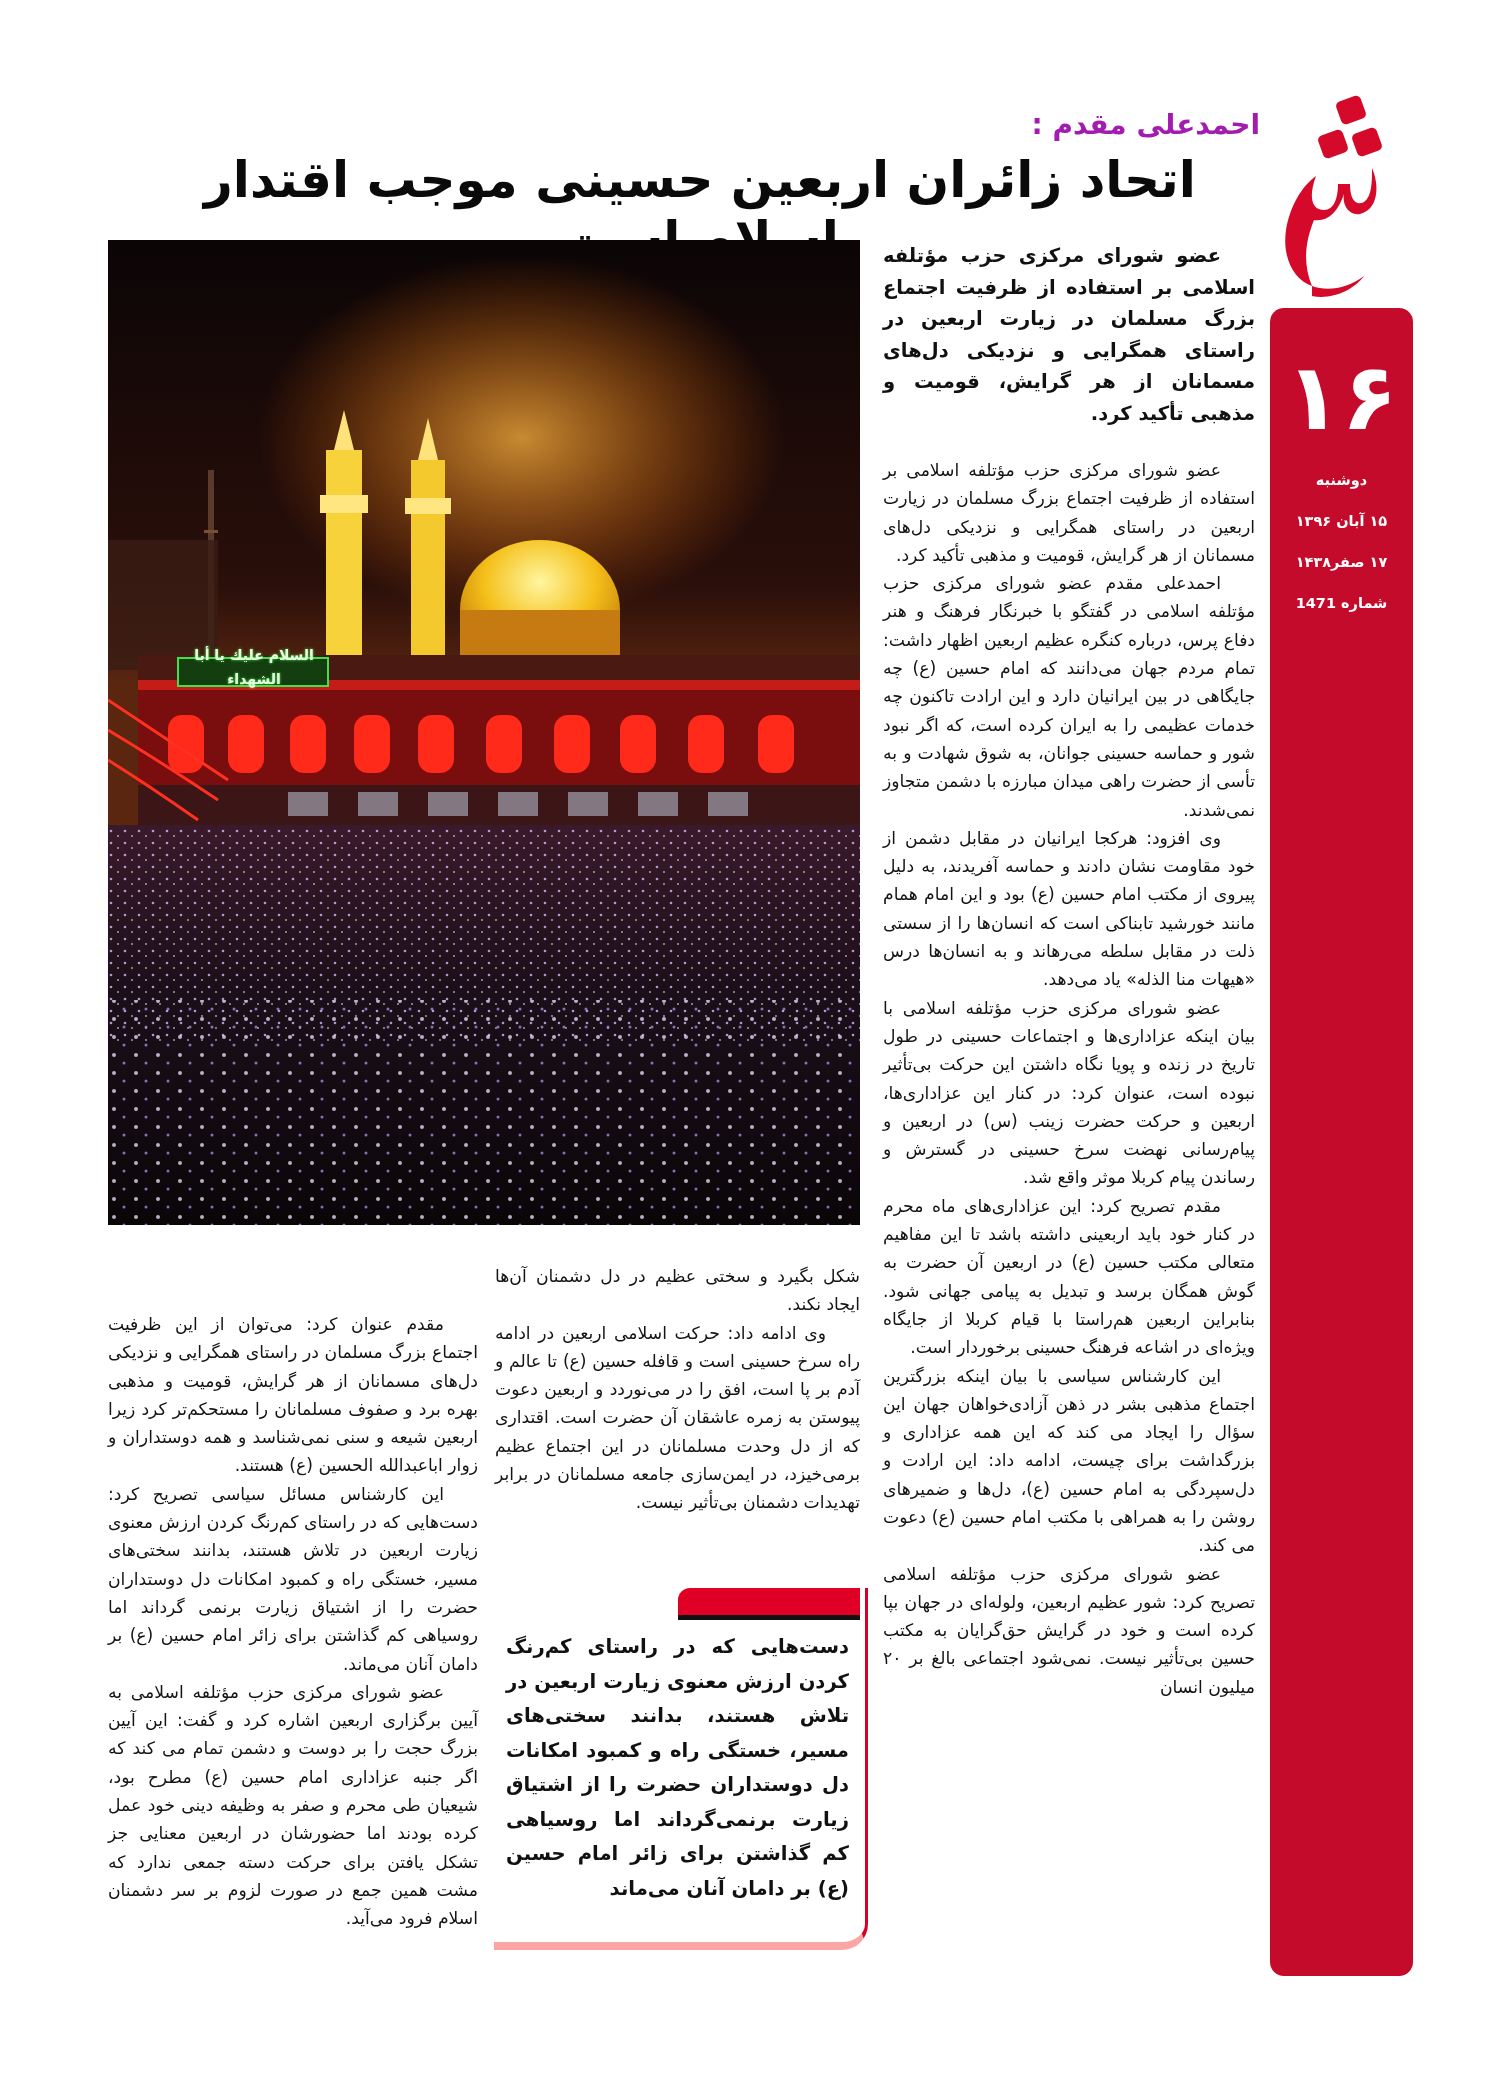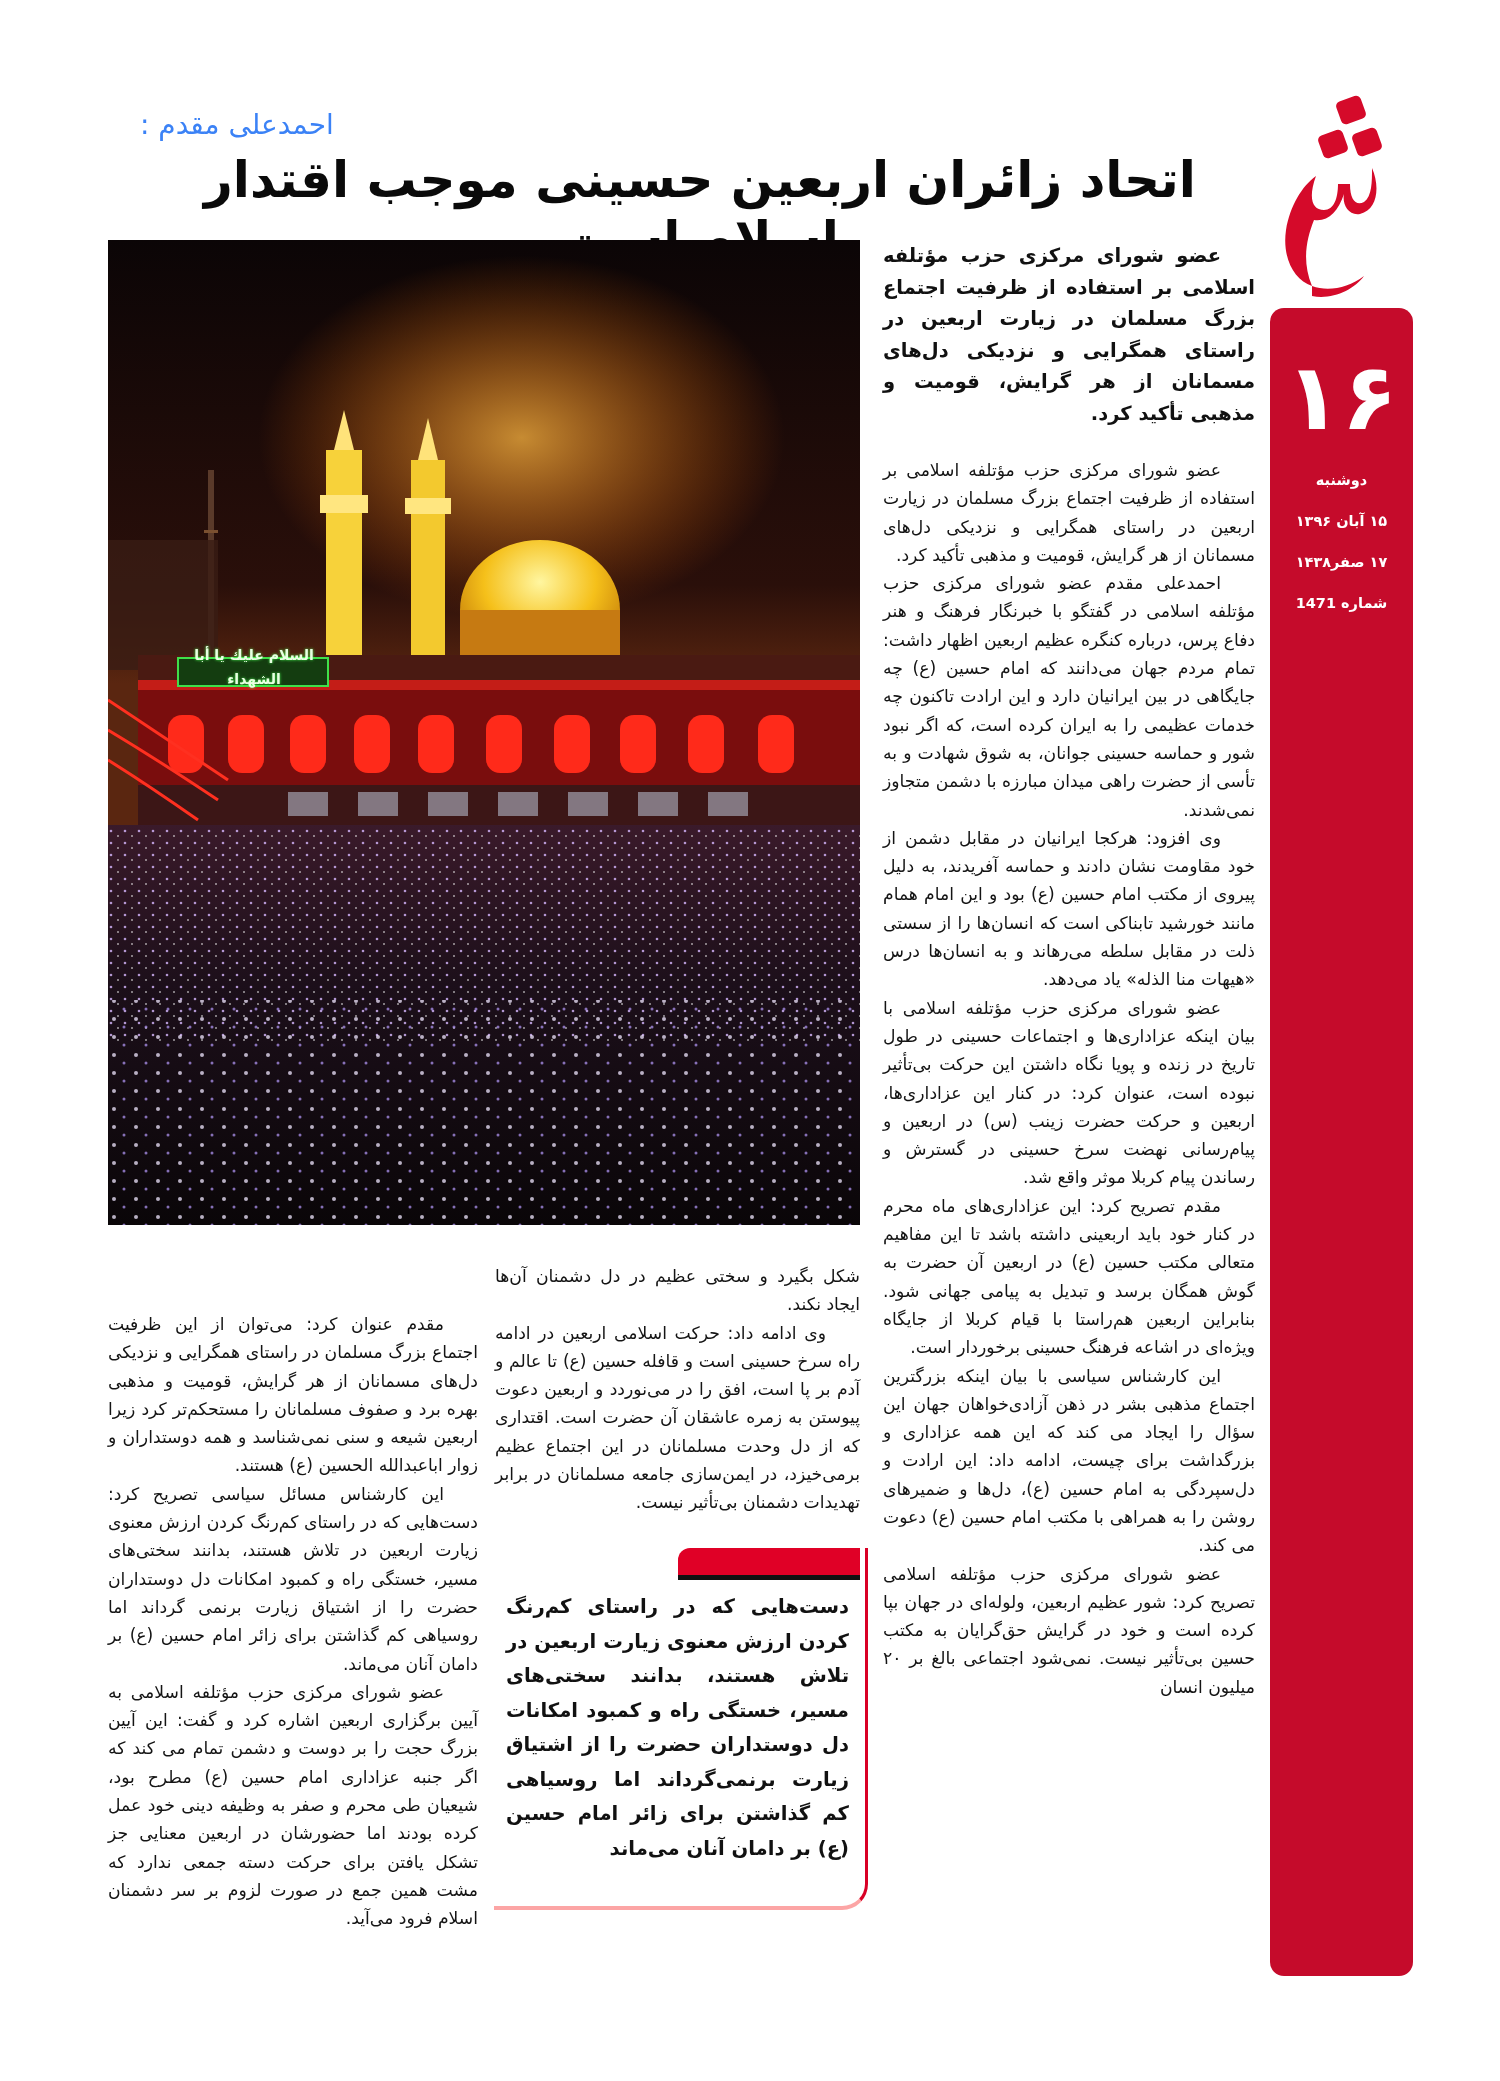--- a/index.html
+++ b/index.html
@@ -20,22 +20,22 @@
   }
   .page-number {
     display: block; margin-top: 44px; font-size: 92px; font-weight: bold;
     line-height: 1; letter-spacing: -4px; font-family: "DejaVu Sans", sans-serif;
   }
   .issue-meta { margin-top: 26px; font-size: 14.5px; font-weight: bold; line-height: 21px; }
   .issue-meta div { white-space: nowrap; margin-top: 20px; }
 
   
   .kicker {
-    position: absolute; left: 140px; width: 1120px; top: 108px; text-align: left;
-    color: #3b82f6; font-size: 28px; font-weight: normal;
+    position: absolute; left: 140px; width: 1120px; top: 108px; text-align: right;
+    color: #a21caf; font-size: 28px; font-weight: bold;
   }
   .headline {
     position: absolute; left: 140px; width: 1120px; top: 150px; text-align: center;
     color: #0a0a0a; font-size: 50px; font-weight: bold; letter-spacing: -0.5px; line-height: 60px;
   }
 
   
   .photo {
     position: absolute; left: 108px; top: 240px; width: 752px; height: 985px; overflow: hidden;
     background: #120708;
@@ -59,22 +59,22 @@
     text-align: justify; text-align-last: right; font-size: 19.5px; font-weight: bold;
     line-height: 31.5px; color: #111;
   }
   .lead p { text-indent: 34px; }
   .body-right { top: 456px; }
   .body-mid { left: 495px; top: 1262px; width: 365px; }
   .body-left { left: 108px; top: 1310px; width: 370px; }
 
   
   .pullquote {
-    position: absolute; left: 494px; top: 1548px; width: 374px; height: 362px;
-    border-right: 3px solid #d90026; border-bottom: 4px solid #fca5a5;
+    position: absolute; left: 494px; top: 1588px; width: 374px; height: 362px;
+    border-right: 3px solid #d90026; border-bottom: 8px solid #fca5a5;
     border-bottom-right-radius: 26px;
   }
   .pq-tab {
     position: absolute; right: 0; top: 0; width: 182px; height: 32px;
     background: #e00026; border-top-left-radius: 12px; border-bottom: 5px solid #111;
     left: 184px; right: auto;
   }
   .pq-text {
     position: absolute; left: 12px; right: 16px; top: 42px; direction: rtl;
     text-align: justify; text-align-last: right; font-size: 19.6px; font-weight: bold;

